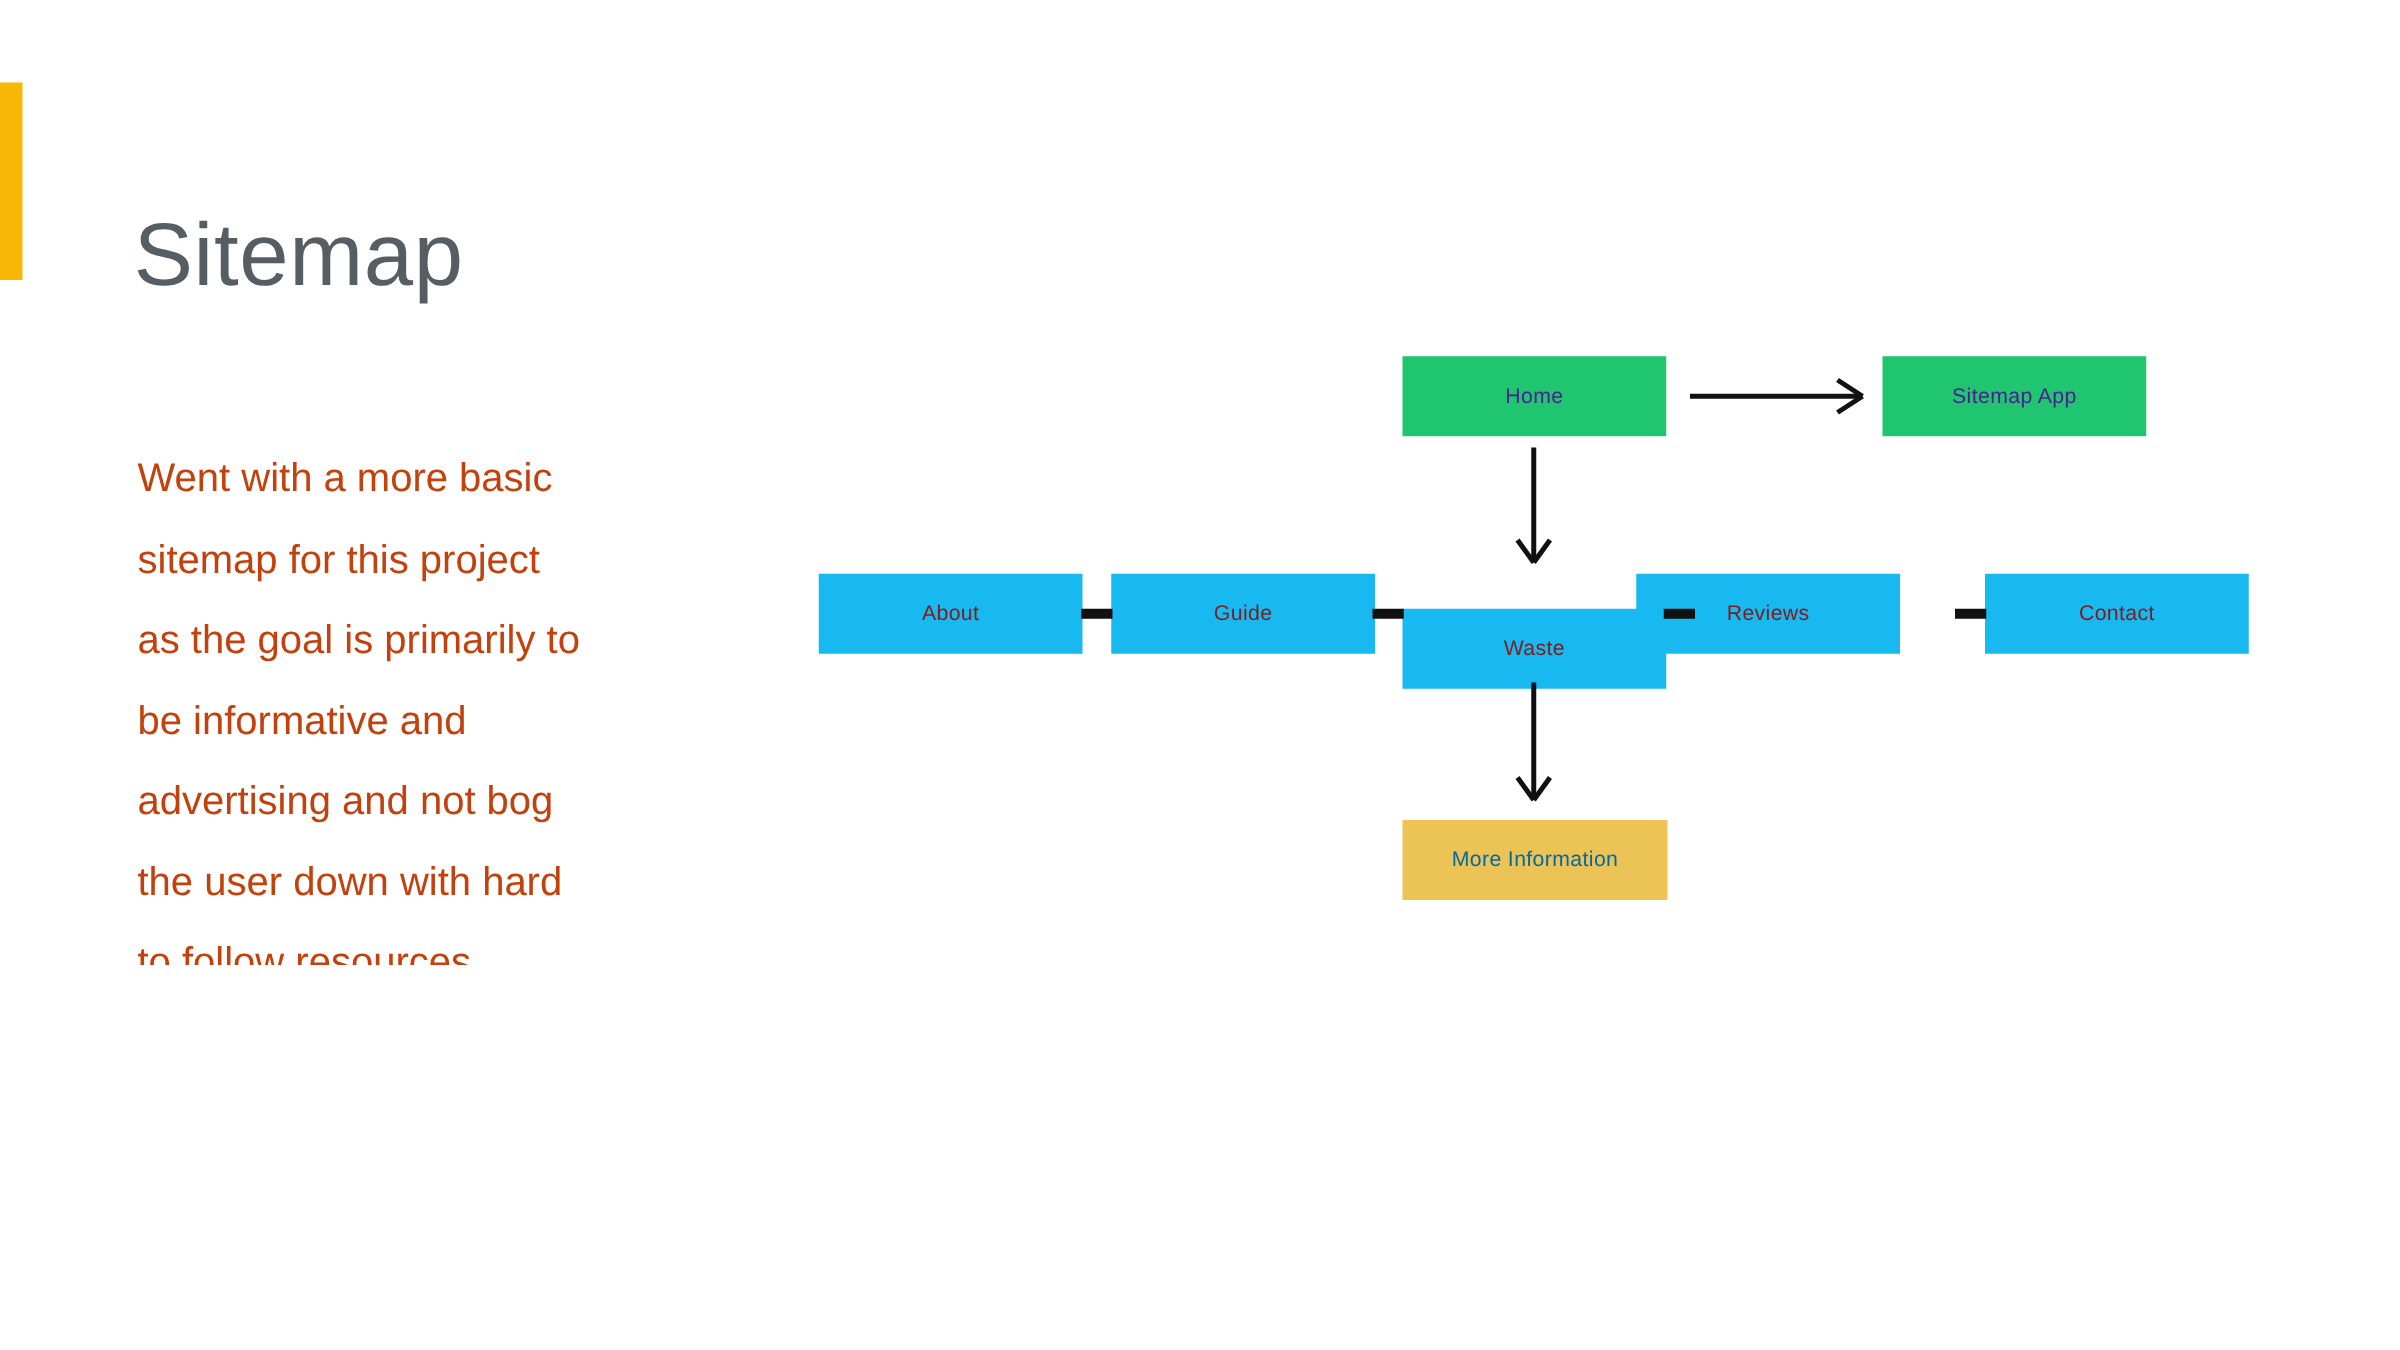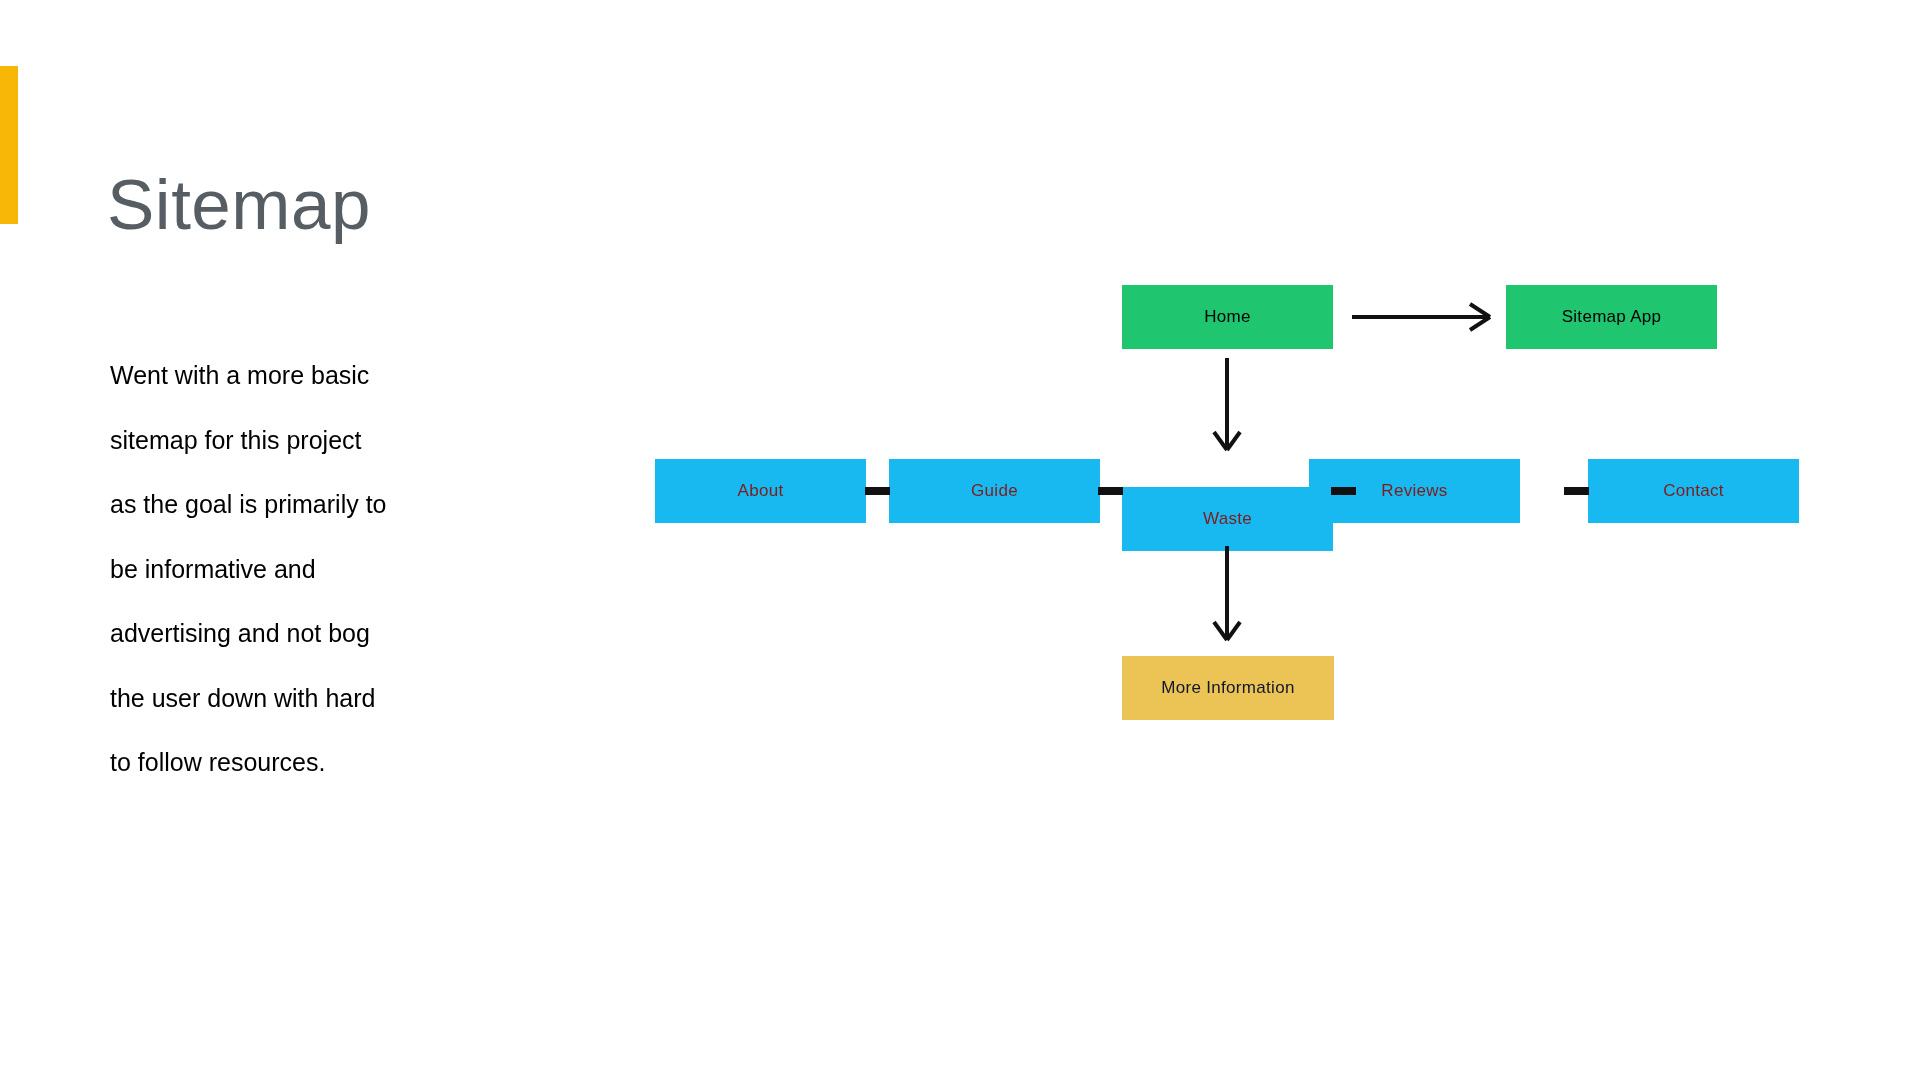--- a/index.html
+++ b/index.html
@@ -34,41 +34,41 @@
     font-weight: 400;
     color: #575E63;
     letter-spacing: 0.5px;
   }
 
   
   .body-paragraph {
     position: absolute;
     left: 110px; top: 318px;
     width: 480px;
-    font-size: 25px;
+    font-size: 32px;
     line-height: 64.5px;
-    color: #000000;
+    color: #c2410c;
     white-space: pre-line;
   }
 
   
   .node {
     position: absolute;
     height: 64px;
     width: 211px;
     display: flex;
     align-items: center;
     justify-content: center;
     font-size: 17px;
     letter-spacing: 0.3px;
     font-weight: 500;
   }
-  .node.green  { background: #1FC56F; color: #000000; align-items: center; }
+  .node.green  { background: #1FC56F; color: #4c1d95; align-items: center; }
   .node.blue   { background: #18B8F0; color: #7f1d1d; }
-  .node.yellow { background: #ECC355; color: #0f172a; }
+  .node.yellow { background: #ECC355; color: #0369a1; }
 
   .node-home        { left: 1122px; top: 285px; }
   .node-download    { left: 1506px; top: 285px; }
   .node-about       { left: 655px;  top: 459px; }
   .node-guide       { left: 889px;  top: 459px; text-align: center; }
   .node-waste       { left: 1122px; top: 459px; margin-top: 28px; }
   .node-reviews     { left: 1309px; top: 459px; }
   .node-contact     { left: 1588px; top: 459px; }
   .node-moreinfo    { left: 1122px; top: 656px; width: 212px; }
 

